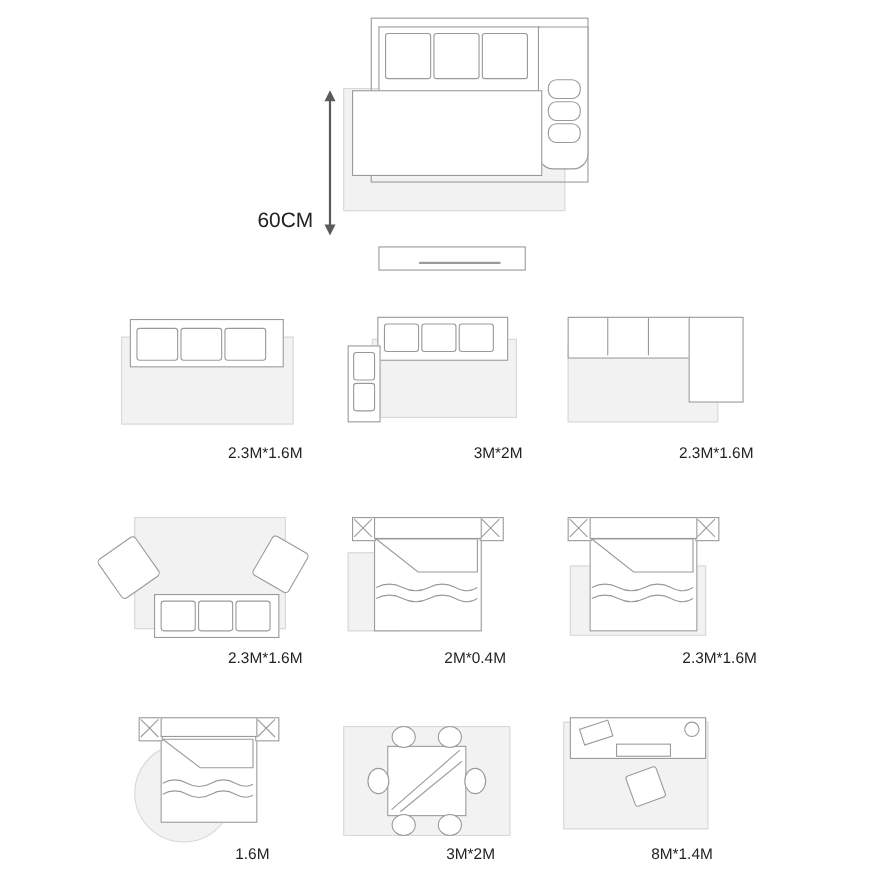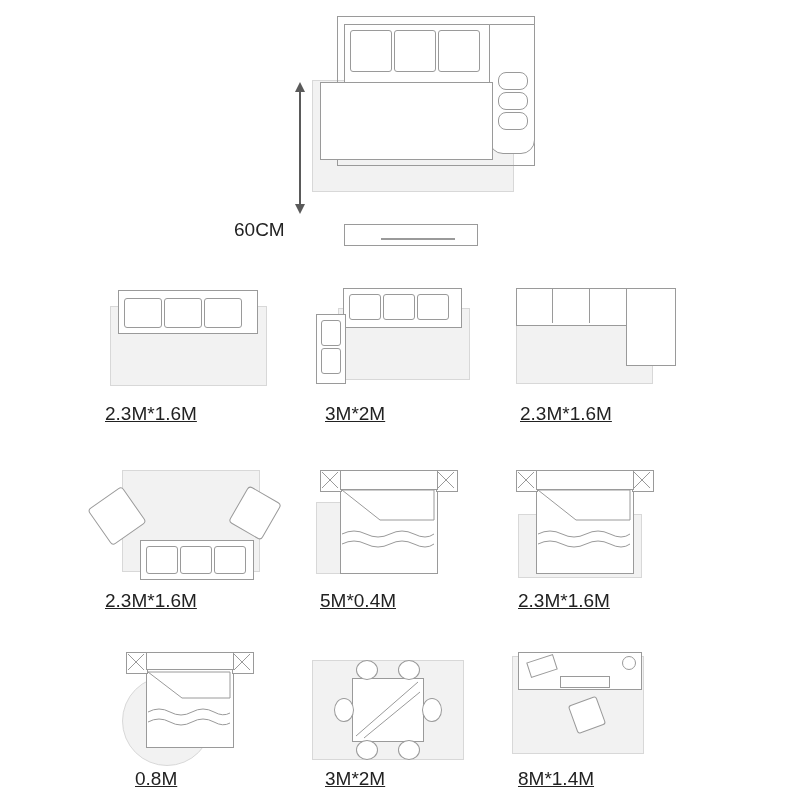--- a/index.html
+++ b/index.html
@@ -28,25 +28,24 @@
   .line{position:absolute;background:#9a9a9a;}
   .cap{
     position:absolute;
     border:1px solid #9a9a9a;
     background:#ffffff;
     border-radius:2px;
   }
   .round{border-radius:50%;}
   .label{
     position:absolute;
-    font-size:19px;
+    font-size:14px;
     color:#222;
-    text-align:left;
+    text-align:right;
     white-space:nowrap;
-    text-decoration:underline;
   }
   .dimtext{
     position:absolute;
     font-size:19px;
     color:#222;
     white-space:nowrap;
   }
   svg{position:absolute;left:0;top:0;overflow:visible;}
   .sofa-cushion{
     position:absolute;
@@ -80,21 +79,21 @@
     <div class="frame" style="left:320px;top:82px;width:171px;height:76px;"></div>
 
     <div class="frame" style="left:344px;top:224px;width:132px;height:20px;"></div>
     <div class="line" style="left:381px;top:238px;width:74px;height:2px;"></div>
 
     <svg width="60" height="160" style="left:288px;top:82px;">
       <line x1="12" y1="4" x2="12" y2="128" stroke="#5a5a5a" stroke-width="2"></line>
       <polygon points="12,0 7,10 17,10" fill="#5a5a5a"></polygon>
       <polygon points="12,132 7,122 17,122" fill="#5a5a5a"></polygon>
     </svg>
-    <div class="dimtext" style="left:234px;top:190px;margin-top:29px;">60CM</div>
+    <div class="dimtext" style="left:234px;top:190px;">60CM</div>
   </div>
 
   <div>
     <div class="rug" style="left:110px;top:306px;width:155px;height:78px;"></div>
     <div class="frame" style="left:118px;top:290px;width:138px;height:42px;"></div>
     <div class="sofa-cushion" style="left:124px;top:298px;width:36px;height:28px;"></div>
     <div class="sofa-cushion" style="left:164px;top:298px;width:36px;height:28px;"></div>
     <div class="sofa-cushion" style="left:204px;top:298px;width:36px;height:28px;"></div>
     <div class="label" style="left:105px;top:403px;width:170px;">2.3M*1.6M</div>
   </div>
@@ -143,21 +142,21 @@
     <svg width="22" height="22" style="left:436px;top:470px;">
       <line x1="2" y1="2" x2="18" y2="18" stroke="#9a9a9a" stroke-width="1"></line>
       <line x1="18" y1="2" x2="2" y2="18" stroke="#9a9a9a" stroke-width="1"></line>
     </svg>
     <div class="frame" style="left:340px;top:470px;width:96px;height:18px;"></div>
     <svg width="100" height="92" style="left:340px;top:486px;">
       <path d="M2,4 L94,4 L94,34 L40,34 Z" fill="none" stroke="#9a9a9a" stroke-width="1"></path>
       <path d="M2,48 q12,-6 24,0 q12,6 24,0 q12,-6 24,0 q12,6 20,0" fill="none" stroke="#9a9a9a" stroke-width="1"></path>
       <path d="M2,58 q12,-6 24,0 q12,6 24,0 q12,-6 24,0 q12,6 20,0" fill="none" stroke="#9a9a9a" stroke-width="1"></path>
     </svg>
-    <div class="label" style="left:320px;top:590px;width:140px;">5M*0.4M</div>
+    <div class="label" style="left:320px;top:590px;width:140px;">2M*0.4M</div>
   </div>
 
   <div>
     <div class="rug" style="left:518px;top:514px;width:122px;height:62px;"></div>
     <div class="frame" style="left:536px;top:486px;width:96px;height:86px;"></div>
     <div class="frame" style="left:516px;top:470px;width:20px;height:20px;"></div>
     <svg width="22" height="22" style="left:516px;top:470px;">
       <line x1="2" y1="2" x2="18" y2="18" stroke="#9a9a9a" stroke-width="1"></line>
       <line x1="18" y1="2" x2="2" y2="18" stroke="#9a9a9a" stroke-width="1"></line>
     </svg>
@@ -187,21 +186,21 @@
     <svg width="22" height="22" style="left:232px;top:652px;">
       <line x1="2" y1="2" x2="18" y2="18" stroke="#9a9a9a" stroke-width="1"></line>
       <line x1="18" y1="2" x2="2" y2="18" stroke="#9a9a9a" stroke-width="1"></line>
     </svg>
     <div class="frame" style="left:146px;top:652px;width:86px;height:16px;"></div>
     <svg width="90" height="82" style="left:146px;top:668px;">
       <path d="M2,4 L84,4 L84,30 L36,30 Z" fill="none" stroke="#9a9a9a" stroke-width="1"></path>
       <path d="M2,44 q11,-6 22,0 q11,6 22,0 q11,-6 22,0 q9,5 16,1" fill="none" stroke="#9a9a9a" stroke-width="1"></path>
       <path d="M2,54 q11,-6 22,0 q11,6 22,0 q11,-6 22,0 q9,5 16,1" fill="none" stroke="#9a9a9a" stroke-width="1"></path>
     </svg>
-    <div class="label" style="left:135px;top:768px;width:110px;">0.8M</div>
+    <div class="label" style="left:135px;top:768px;width:110px;">1.6M</div>
   </div>
 
   <div>
     <div class="rug" style="left:312px;top:660px;width:150px;height:98px;"></div>
     <div class="frame" style="left:352px;top:678px;width:70px;height:62px;"></div>
     <svg width="74" height="66" style="left:352px;top:678px;">
       <line x1="4" y1="58" x2="66" y2="4" stroke="#9a9a9a" stroke-width="1"></line>
       <line x1="12" y1="60" x2="68" y2="14" stroke="#9a9a9a" stroke-width="1"></line>
     </svg>
     <div class="frame round" style="left:356px;top:660px;width:20px;height:18px;"></div>

